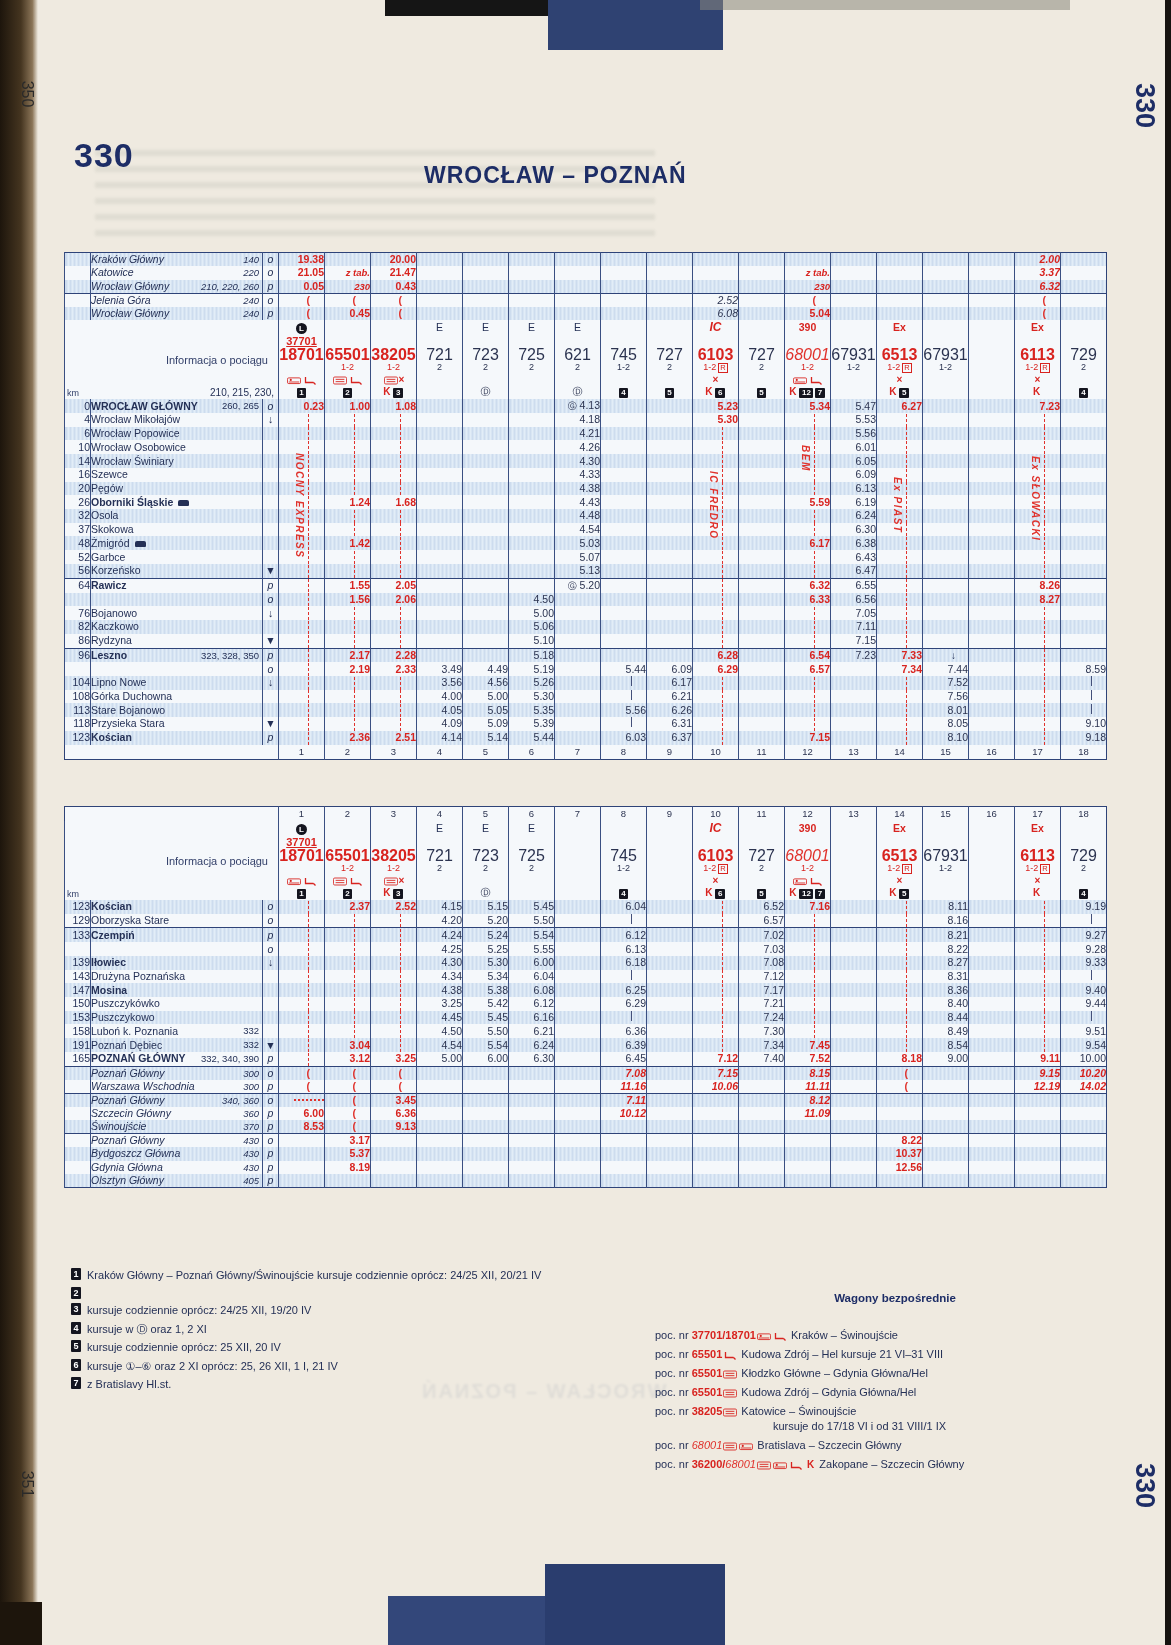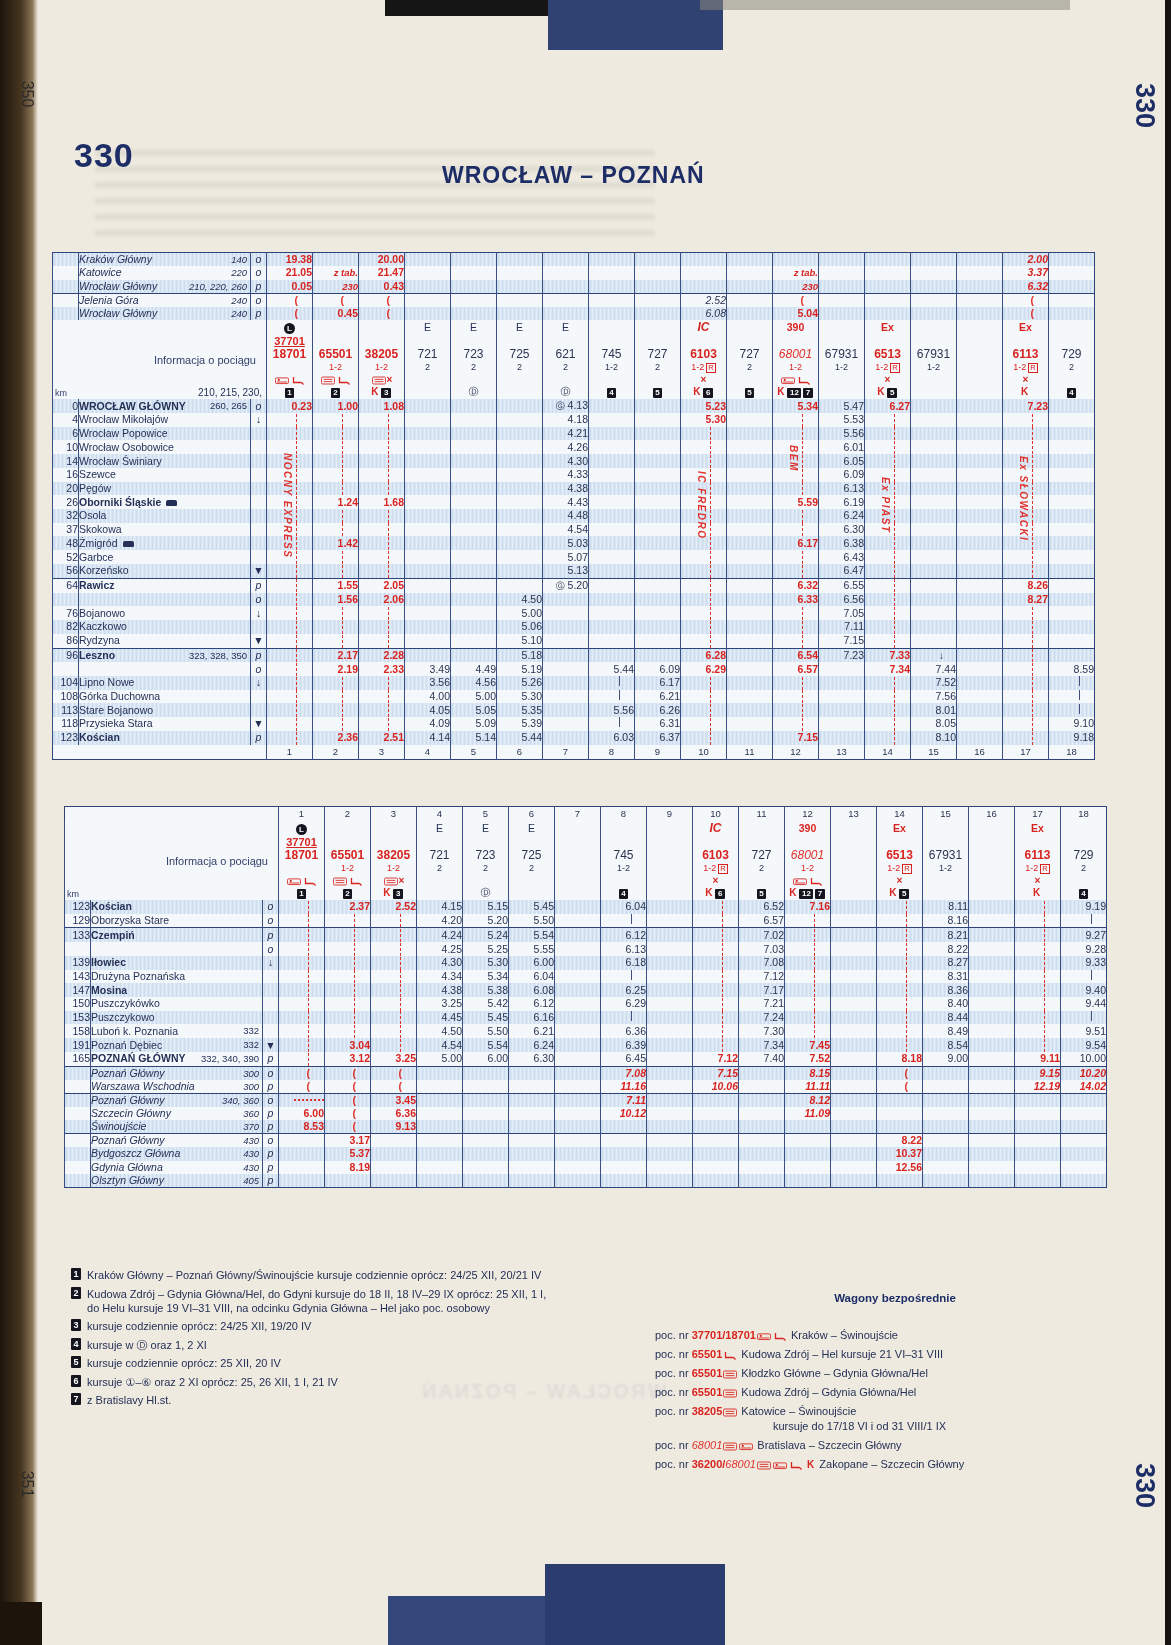--- a/index.html
+++ b/index.html
@@ -52,21 +52,21 @@
   td.hcol{vertical-align:top;text-align:center;}
   td.hleft{position:relative;border-left:none;}
   .h-sym{height:15px;line-height:15px;font-size:10px;color:#243056;}
   .sym-E{font-size:10.5px;}
   .sym-red{color:#d8231f;font-weight:bold;font-size:10.5px;}
   .sym-ic{color:#d8231f;font-weight:bold;font-style:italic;font-size:12px;letter-spacing:0;}
   .cL{display:inline-block;width:11px;height:11px;border-radius:50%;background:#14151f;color:#fff;
       font-size:8px;line-height:11px;text-align:center;font-weight:bold;}
   .h-n1{height:13px;line-height:13px;font-size:11px;}
   .h-n1 span{color:#d8231f;font-weight:bold;text-decoration:underline;}
-  .h-n2{height:13px;line-height:13px;font-size:12px;color:#2b3350;}
+  .h-n2{height:13px;line-height:13px;font-size:16px;color:#2b3350;}
   .h-n2 .red{color:#d8231f;font-weight:bold;}
   .h-n2 .redit{color:#e0322c;font-style:italic;}
   .h-cls{height:12px;line-height:12px;font-size:9px;color:#2b3350;}
   .h-cls.red{color:#d8231f;}
   .rbox{display:inline-block;border:1px solid currentColor;font-size:7.5px;line-height:8px;padding:0 1px;margin-left:2px;}
   .h-ico{height:12px;line-height:12px;color:#d8231f;}
   .h-ft{height:14px;line-height:14px;font-size:9px;}
   .fbox{display:inline-block;background:#14151f;color:#fff;font-size:8px;line-height:10px;
       padding:0 2.5px;border-radius:1px;font-weight:bold;margin:0 1px;}
   .kred{color:#d8231f;font-weight:bold;font-size:10px;margin-right:2px;}
@@ -108,23 +108,23 @@
 
   <div class="bleed" style="left:95px;top:150px;width:560px;height:90px;"></div>
   <div class="mirror-title" style="left:420px;top:1380px;">WROCŁAW – POZNAŃ</div>
 
   <div class="margin-num" style="left:14px;top:85px;font-size:16px;">350</div>
   <div class="margin-num big" style="left:1122px;top:90px;font-size:27px;">330</div>
   <div class="margin-num" style="left:14px;top:1475px;font-size:16px;">351</div>
   <div class="margin-num big" style="left:1122px;top:1470px;font-size:27px;">330</div>
 
   <div class="tno" style="left:74px;top:136px;">330</div>
-  <div class="ttl" style="left:442px;top:162px;">WROCŁAW – POZNAŃ</div>
+  <div class="ttl" style="left:424px;top:162px;">WROCŁAW – POZNAŃ</div>
 
-  <div class="twrap" id="upper-table" style="left:52px;top:252px;">
+  <div class="twrap" id="upper-table" style="left:64px;top:252px;">
       <table class="tt">
         <colgroup>
           <col style="width:26px">
           <col style="width:172px">
           <col style="width:16px">
           <col style="width:46px">
           <col style="width:46px">
           <col style="width:46px">
           <col style="width:46px">
           <col style="width:46px">
@@ -1702,21 +1702,20 @@
       </table>
     </div>
 
   <div class="fnotes" id="footnotes" style="left:70px;top:1268px;width:585px;">
       <div class="frow">
         <span class="fbox">1</span>
         <span class="ftxt">Kraków Główny – Poznań Główny/Świnoujście kursuje codziennie oprócz: 24/25 XII, 20/21 IV</span>
       </div>
       <div class="frow">
         <span class="fbox">2</span>
-        <span class="ftxt">Kudowa Zdrój – Gdynia Główna/Hel, do Gdyni kursuje do 18 II, 18 IV–29 IX oprócz: 25 XII, 1 I,<br>do Helu kursuje 19 VI–31 VIII, na odcinku Gdynia Główna – Hel jako poc. osobowy</span>
       </div>
       <div class="frow">
         <span class="fbox">3</span>
         <span class="ftxt">kursuje codziennie oprócz: 24/25 XII, 19/20 IV</span>
       </div>
       <div class="frow">
         <span class="fbox">4</span>
         <span class="ftxt">kursuje w Ⓓ oraz 1, 2 XI</span>
       </div>
       <div class="frow">

